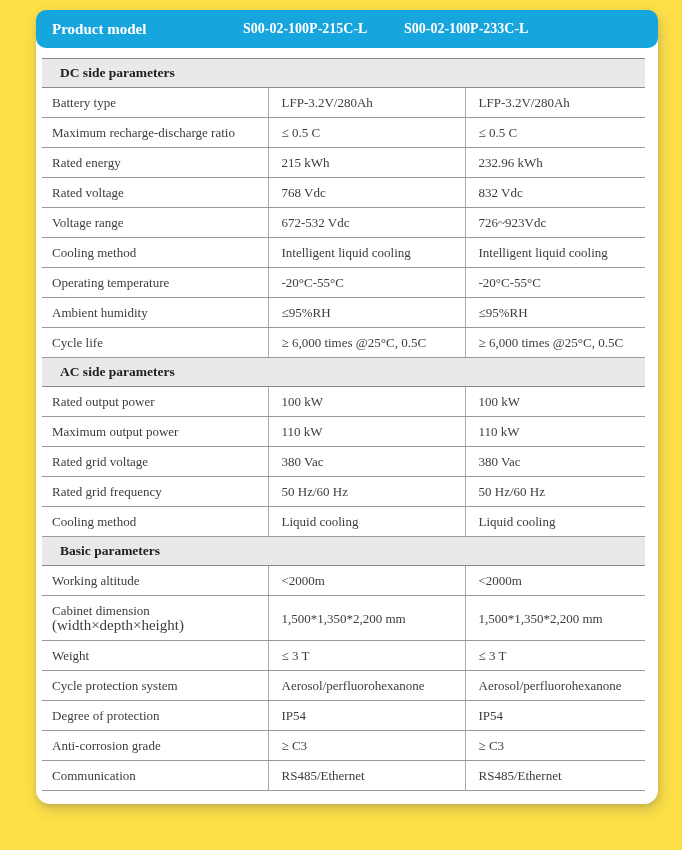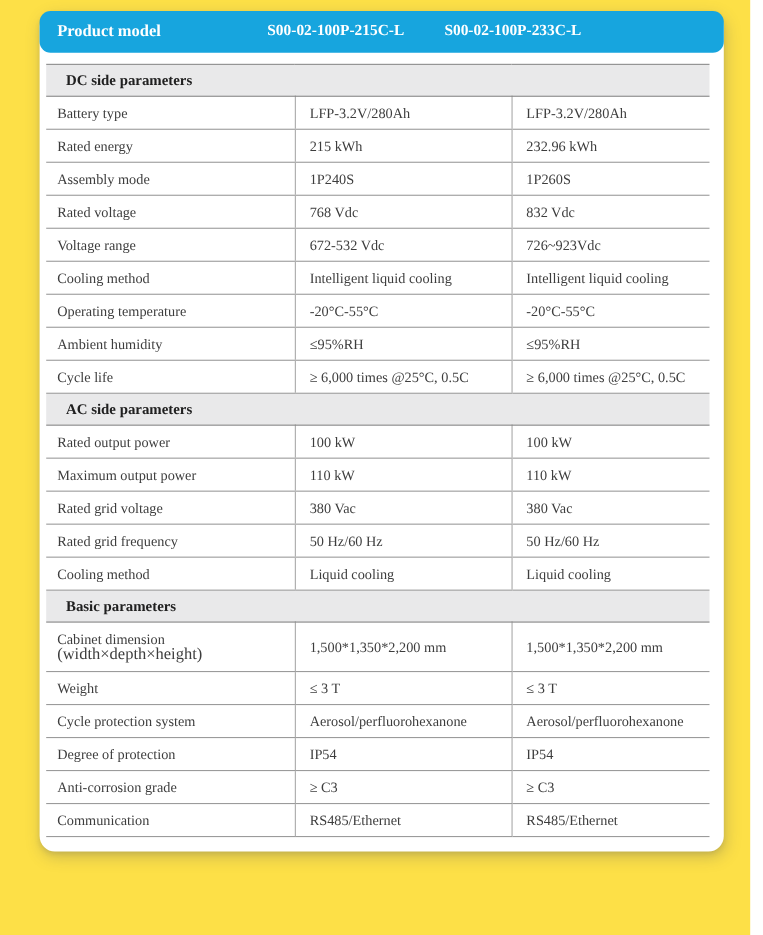--- a/index.html
+++ b/index.html
@@ -107,34 +107,34 @@
           </tr>
           <tr>
             <td class="lbl">
               <div>Battery type</div>
             </td>
             <td class="val">LFP-3.2V/280Ah</td>
             <td class="val">LFP-3.2V/280Ah</td>
           </tr>
           <tr>
             <td class="lbl">
+              <div>Maximum recharge-discharge ratio</div>
+            </td>
+            <td class="val">≤ 0.5 C</td>
+            <td class="val">≤ 0.5 C</td>
+          </tr>
+          <tr>
+            <td class="lbl">
               <div>Rated energy</div>
             </td>
             <td class="val">215 kWh</td>
             <td class="val">232.96 kWh</td>
           </tr>
           <tr>
             <td class="lbl">
-              <div>Assembly mode</div>
-            </td>
-            <td class="val">1P240S</td>
-            <td class="val">1P260S</td>
-          </tr>
-          <tr>
-            <td class="lbl">
               <div>Rated voltage</div>
             </td>
             <td class="val">768 Vdc</td>
             <td class="val">832 Vdc</td>
           </tr>
           <tr>
             <td class="lbl">
               <div>Voltage range</div>
             </td>
             <td class="val">672-532 Vdc</td>
@@ -204,20 +204,27 @@
               <div>Cooling method</div>
             </td>
             <td class="val">Liquid cooling</td>
             <td class="val">Liquid cooling</td>
           </tr>
           <tr class="section">
             <th colspan="3">Basic parameters</th>
           </tr>
           <tr>
             <td class="lbl">
+              <div>Working altitude</div>
+            </td>
+            <td class="val">&lt;2000m</td>
+            <td class="val">&lt;2000m</td>
+          </tr>
+          <tr>
+            <td class="lbl">
               <div>Cabinet dimension</div>
               <div class="sub">(width×depth×height)</div>
             </td>
             <td class="val">1,500*1,350*2,200 mm</td>
             <td class="val">1,500*1,350*2,200 mm</td>
           </tr>
           <tr>
             <td class="lbl">
               <div>Weight</div>
             </td>

